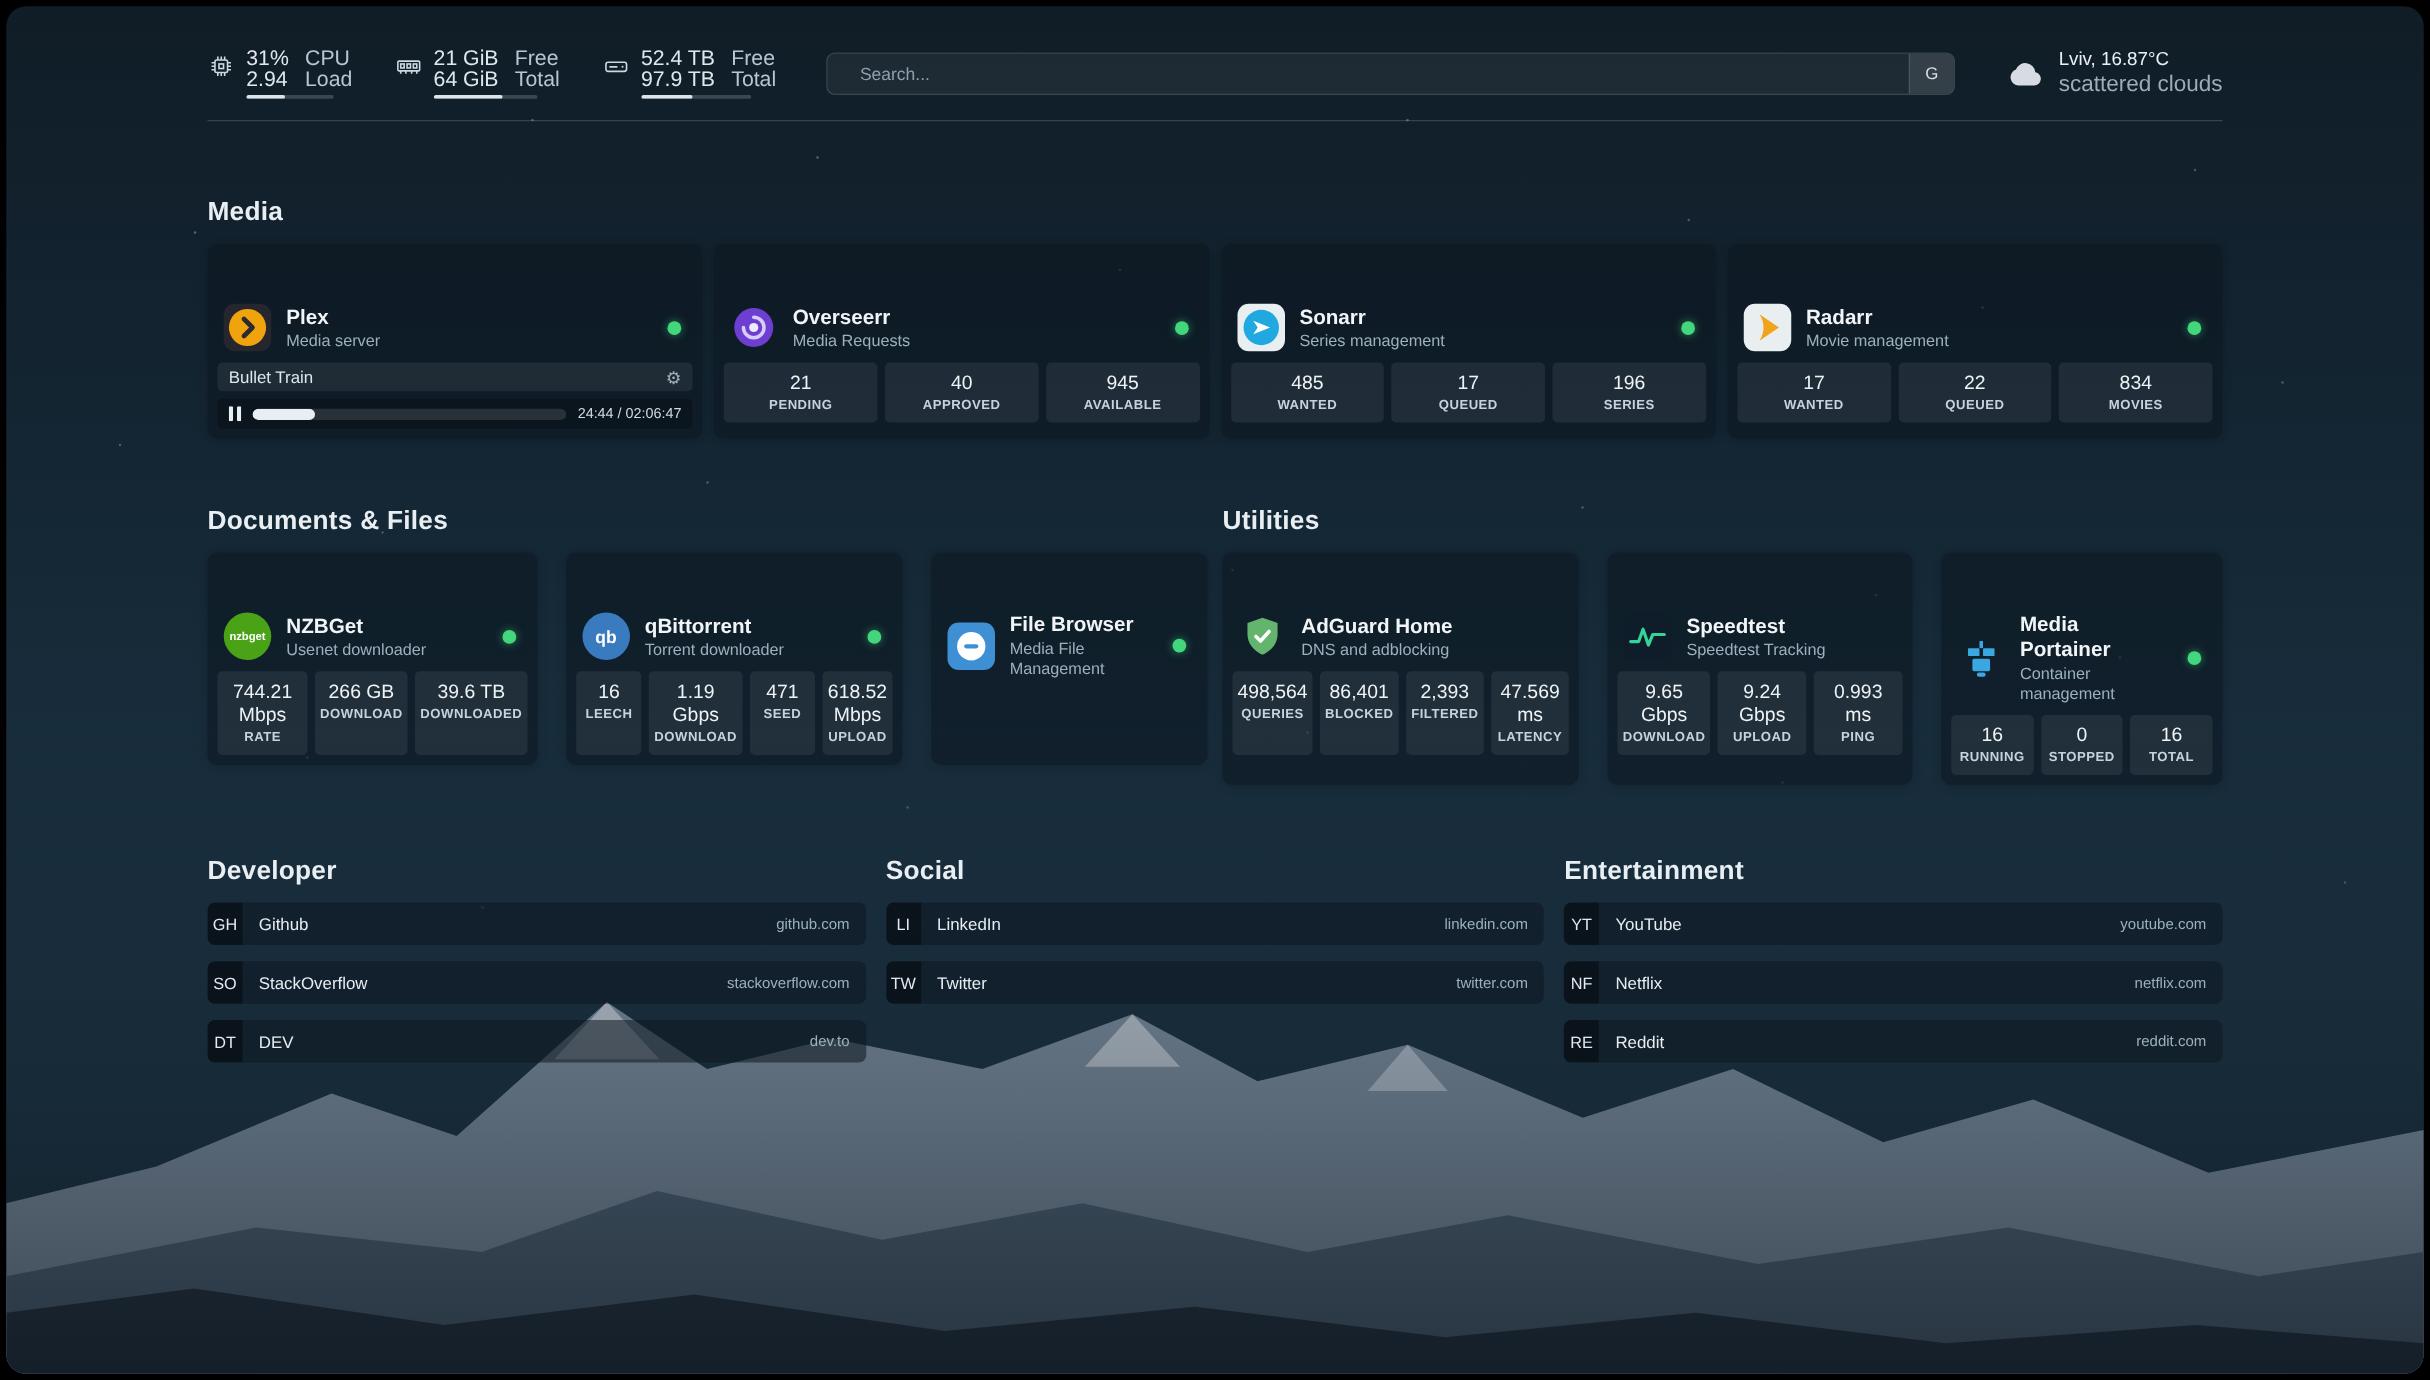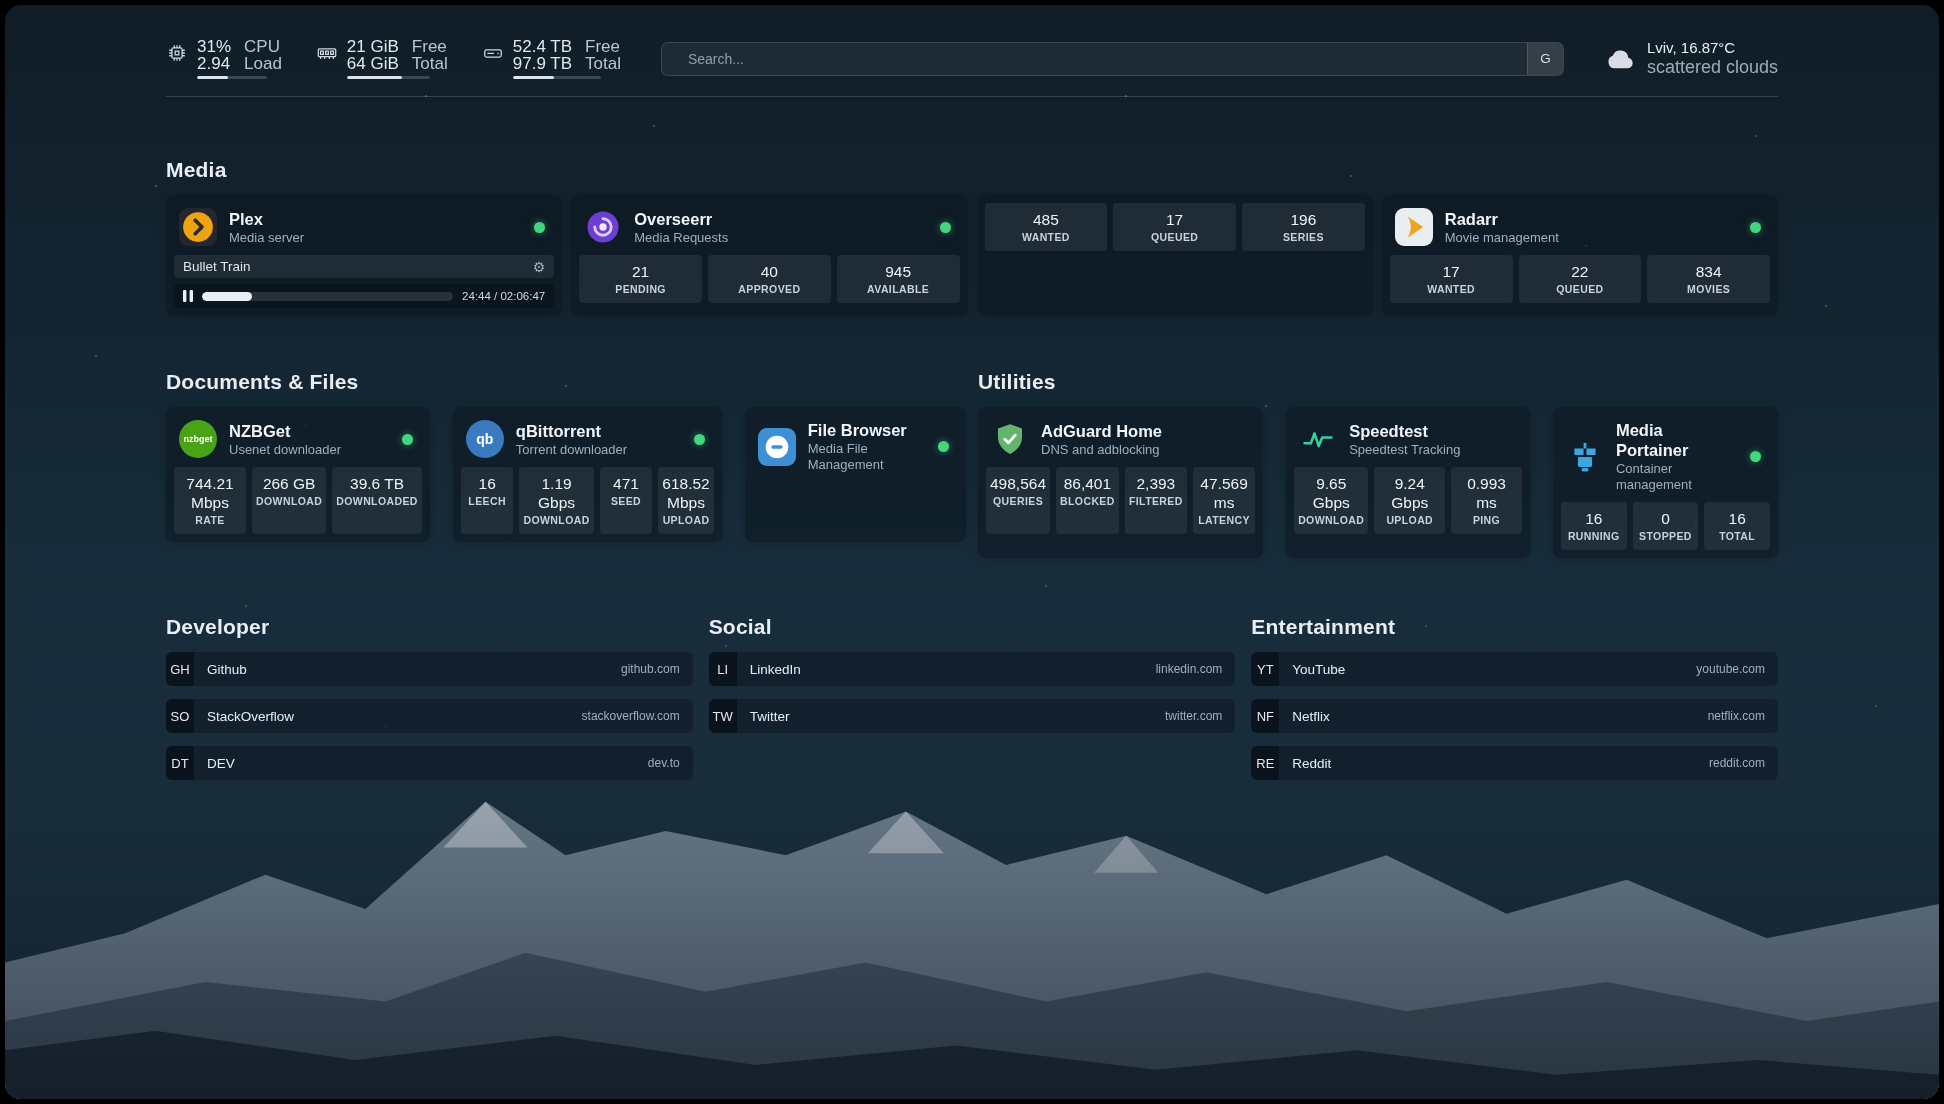--- a/index.html
+++ b/index.html
@@ -55,21 +55,21 @@
   .w-cond { font-size:18px; color:#9cadb9; margin-top:1px; }
 
   .divider { border:none; border-top:1px solid rgba(255,255,255,.16); margin:17px 0 0 0; }
 
   
   .section-title { font-size:21px; font-weight:600; color:#e9eef3; margin:0 0 13px 0; letter-spacing:.2px; }
   .media-section { margin-top:61px; }
   .grid4 { display:grid; grid-template-columns:repeat(4,1fr); gap:9px; }
 
   .card { background:rgba(11,22,31,.55); border-radius:8px; padding:8px; box-shadow:0 1px 8px rgba(0,0,0,.18); cursor:pointer; }
-  .card-head { display:flex; align-items:center; gap:12px; padding:5px 6px 9px 5px; }
+  .card-head { display:flex; align-items:center; gap:12px; padding:5px 6px 9px 5px;margin-top:35px; }
   .svc-icon { width:38px; height:38px; border-radius:9px; display:flex; align-items:center; justify-content:center;
               flex:none; overflow:hidden; }
   .svc-icon svg { width:34px; height:34px; display:block; }
   .svc-title { font-size:16.5px; font-weight:600; color:#f1f5f8; line-height:20px; }
   .svc-sub { font-size:13px; color:#9cb0bd; line-height:16px; margin-top:1px; }
   .dot { width:11px; height:11px; border-radius:50%; background:var(--status-online,#42d77d); margin-left:auto;
          box-shadow:0 0 7px rgba(66,215,125,.55); flex:none; margin-right:3px; }
 
   .stats { display:flex; gap:6px; }
   .stat { flex:1; background:rgba(255,255,255,.075); border-radius:4px; text-align:center; padding:7px 4px 8px; }
@@ -281,20 +281,33 @@
               </div>
 
               <div class="stat">
                 <div class="stat-value">945</div>
                 <div class="stat-label">AVAILABLE</div>
               </div>
             </div>
         </article>
 
         <article class="card">
+          <div class="card-head">
+            <span class="svc-icon ic-sonarr">
+              <svg viewBox="0 0 24 24">
+                <circle cx="12" cy="12" r="10" style="fill:var(--sonarr-blue,#1fa9e0)"></circle>
+                <path d="M7.5 8.2 L17 12 L7.5 15.8 L10 12 Z" fill="#fff"></path>
+              </svg>
+            </span>
+            <div class="svc-text">
+              <div class="svc-title">Sonarr</div>
+              <div class="svc-sub">Series management</div>
+            </div>
+            <span class="dot"></span>
+          </div>
           <div class="stats">
 
               <div class="stat">
                 <div class="stat-value">485</div>
                 <div class="stat-label">WANTED</div>
               </div>
 
               <div class="stat">
                 <div class="stat-value">17</div>
                 <div class="stat-label">QUEUED</div>

